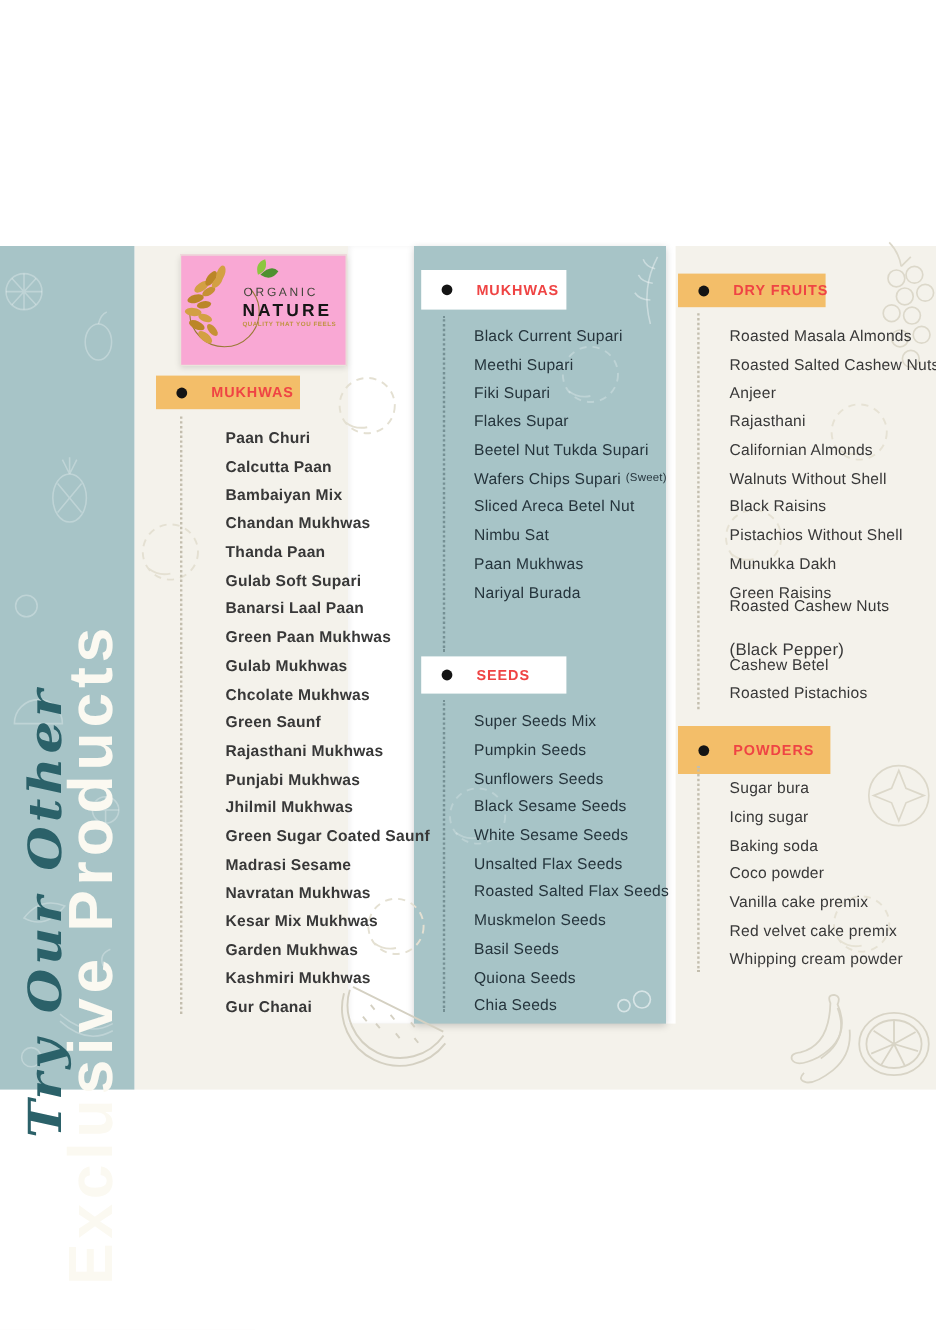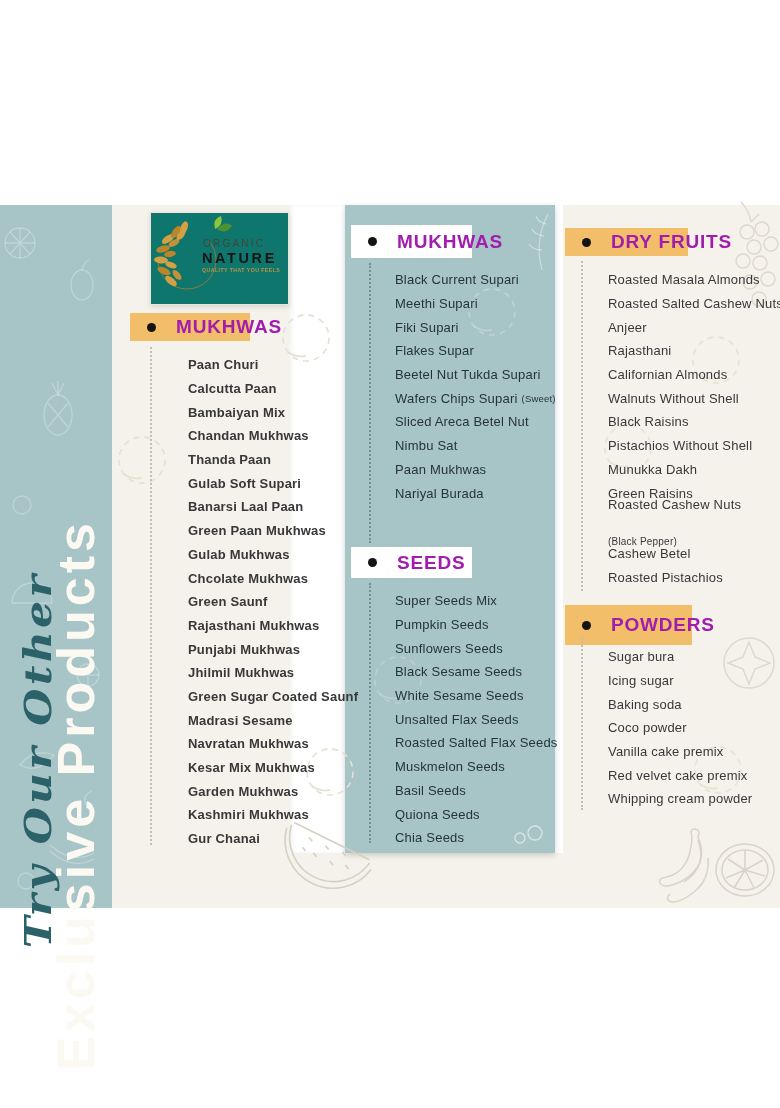--- a/index.html
+++ b/index.html
@@ -20,40 +20,40 @@
            transform:rotate(-90deg);transform-origin:center;
            font-weight:bold;font-size:52px;letter-spacing:4px;color:#fbf9f1;
            text-align:center;white-space:nowrap;line-height:56px;}
   .v-script{position:absolute;left:-192px;top:533px;width:460px;height:44px;
             transform:rotate(-90deg) scaleX(1.12);transform-origin:center;
             font-family:"DejaVu Serif",serif;font-style:italic;font-weight:bold;
             font-size:38px;letter-spacing:3px;color:#2b6169;text-align:center;
             white-space:nowrap;line-height:44px;}
 
   
-  .logo-card{position:absolute;left:150px;top:212px;width:137px;height:91px;background:#0f766e;
+  .logo-card{position:absolute;left:150px;top:212px;width:137px;height:91px;background:#f9a8d4;
              border:1px solid #e9e5db;box-shadow:0 2px 5px rgba(0,0,0,.12);}
 
   
   .sec-head{position:absolute;display:flex;align-items:center;}
   .sec-head .hl{position:absolute;left:0;top:0;bottom:0;}
   .sec-head .bullet{position:absolute;left:17px;top:50%;margin-top:-4.5px;width:9px;height:9px;
                     border-radius:50%;background:#141414;z-index:2;}
-  .sec-head .sec-title{position:relative;margin-left:46px;font-weight:bold;font-size:19px;
-                       letter-spacing:.8px;color:#a21caf;z-index:2;white-space:nowrap;}
+  .sec-head .sec-title{position:relative;margin-left:46px;font-weight:bold;font-size:12px;
+                       letter-spacing:.8px;color:#ef4444;z-index:2;white-space:nowrap;}
 
   
   .items{position:absolute;z-index:2;}
   .item{height:23.7px;display:flex;align-items:center;font-size:13px;color:#383838;
         letter-spacing:.2px;white-space:nowrap;}
   .items.on-teal .item{color:#25343c;}
   .item .small{font-size:9.5px;margin-left:4px;}
   .item.multi{height:37px;flex-direction:column;align-items:flex-start;justify-content:center;
               line-height:13.5px;}
-  .item .line2{font-size:10px;margin-top:24px;}
+  .item .line2{font-size:14px;margin-top:24px;}
 
   
   .dotline{position:absolute;width:0;border-left:2px dotted #c3beae;}
   .dotline.teal{border-left-color:rgba(25,50,55,.35);}
 
   
   .doodle{position:absolute;pointer-events:none;}
 </style>
 </head>
 <body>

